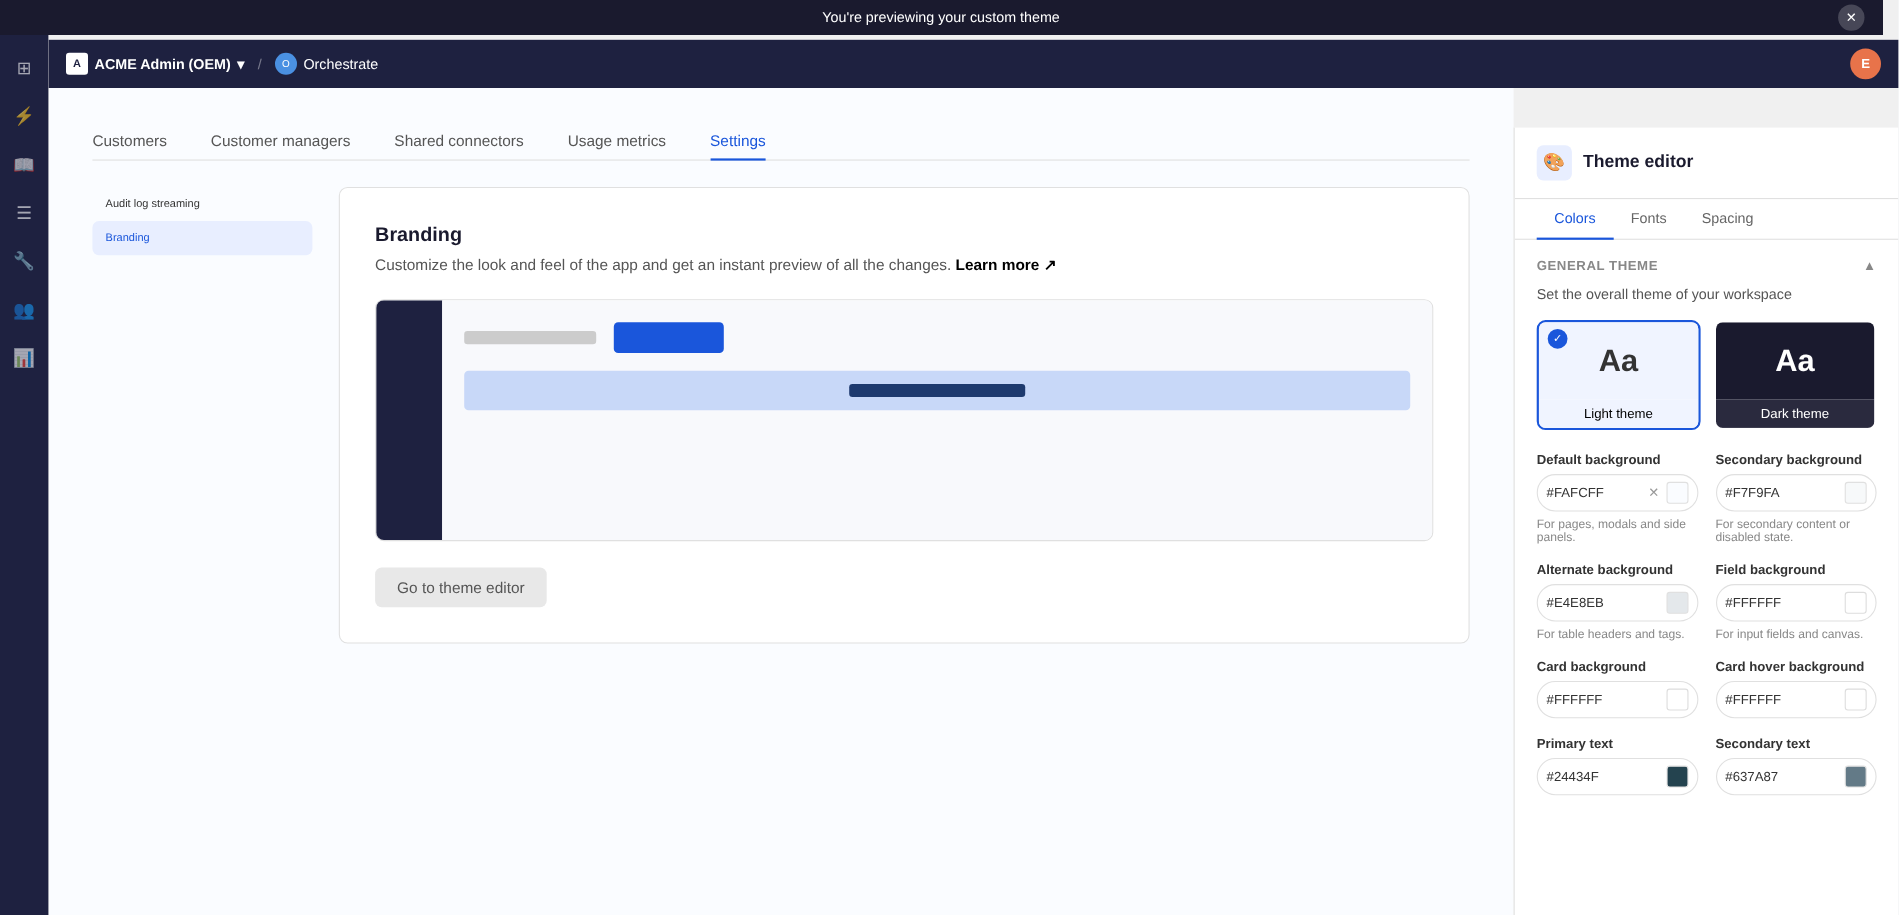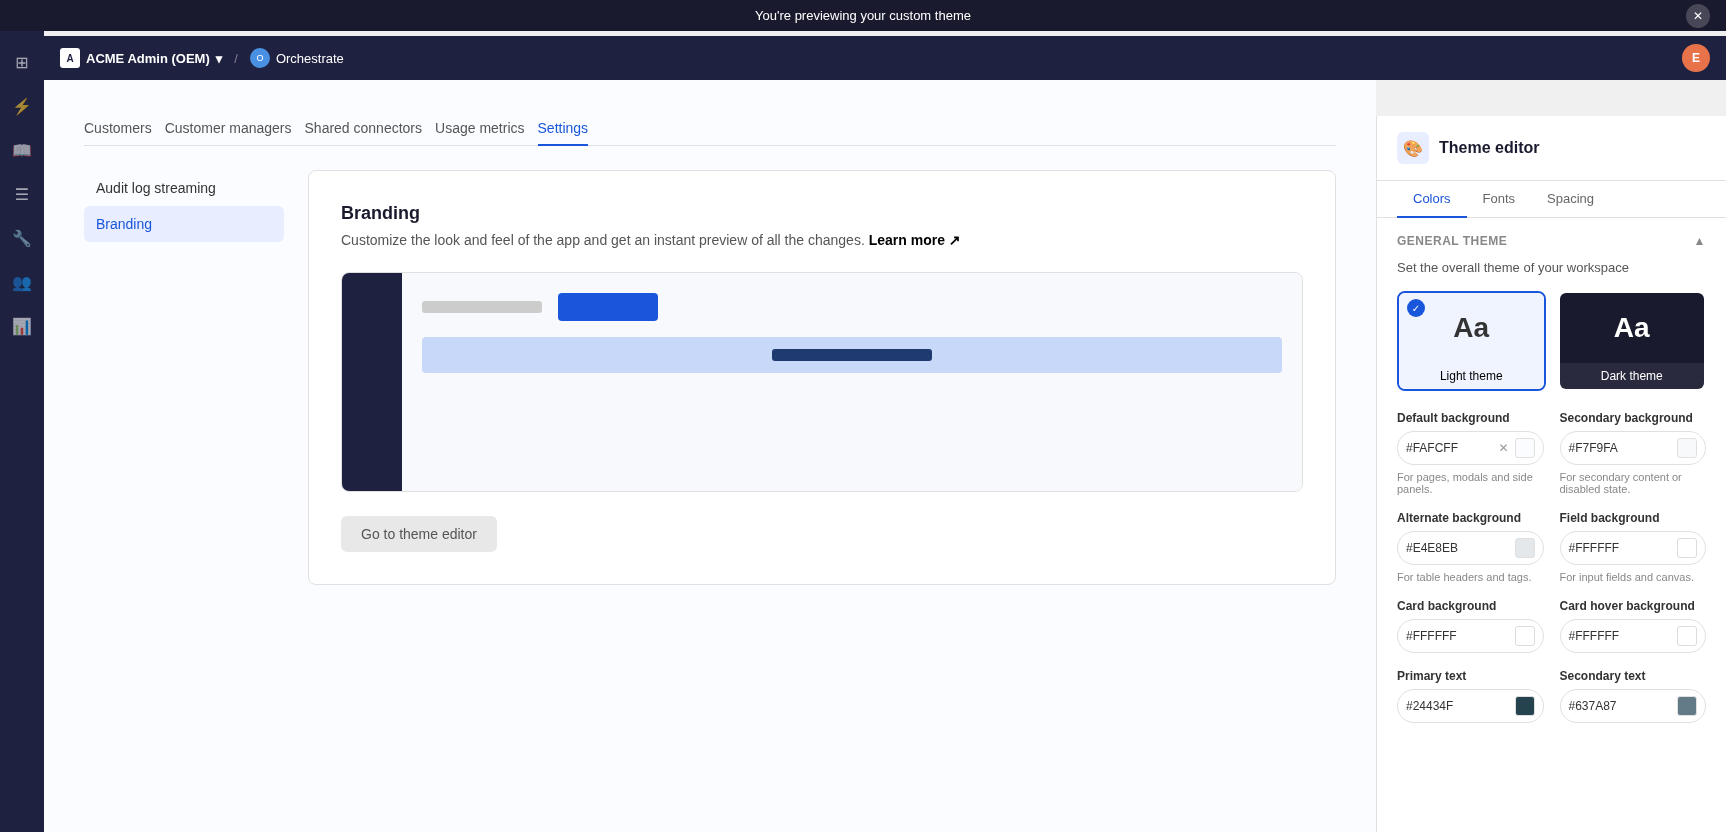--- a/index.html
+++ b/index.html
@@ -1,20 +1,20 @@
 <!DOCTYPE html>
 <html><head>
   <meta charset="utf-8">
   <style>
     * { box-sizing: border-box; margin: 0; padding: 0; }
     body { font-family: -apple-system, BlinkMacSystemFont, 'Segoe UI', sans-serif; background: #f0f0f0; display: flex; height: 832px; overflow: hidden; }
 
     
     .preview-bar {
-      position: fixed; top: 0; left: 0; right: 0; z-index: 100;
+      position: fixed; top: 0; left: 0; right: 15px; z-index: 100;
       background: #1a1a2e; color: #fff; text-align: center;
       padding: 8px; font-size: 13px; display: flex; align-items: center; justify-content: center;
     }
     .preview-bar-close {
       position: absolute; right: 16px; top: 50%; transform: translateY(-50%);
       width: 24px; height: 24px; border-radius: 50%; background: rgba(255,255,255,0.2);
       display: flex; align-items: center; justify-content: center; cursor: pointer; font-size: 12px; color: #fff;
     }
 
     
@@ -57,36 +57,36 @@
     }
 
     
     .content-body {
       flex: 1; background: #fafcff; overflow-y: auto; padding: 32px 40px;
     }
 
     .page-title { font-size: 24px; font-weight: 700; color: #1a1a2e; margin-bottom: 24px; }
 
     
-    .tabs { display: flex; gap: 13px; border-bottom: 1px solid #e0e0e0; margin-bottom: 24px; }
+    .tabs { display: flex; gap: 40px; border-bottom: 1px solid #e0e0e0; margin-bottom: 24px; }
     .tab {
       padding: 8px 0; font-size: 14px; color: #555; cursor: pointer;
       border-bottom: 2px solid transparent; margin-bottom: -1px;
     }
     .tab.active { color: #1a56db; border-bottom-color: #1a56db; font-weight: 400; }
 
     
     .settings-layout { display: flex; gap: 24px; }
 
     
     .settings-left {
       width: 200px; flex-shrink: 0;
     }
     .settings-left-item {
-      padding: 10px 12px; border-radius: 6px; font-size: 14px; color: #333; cursor: pointer;
+      padding: 10px 12px; border-radius: 6px; font-size: 10px; color: #333; cursor: pointer;
     }
     .settings-left-item.active { background: #e8eeff; color: #1a56db; }
 
     
     .settings-right { flex: 1; background: #fff; border-radius: 8px; border: 1px solid #e0e0e0; padding: 32px; }
 
     .branding-title { font-size: 18px; font-weight: 700; color: #1a1a2e; margin-bottom: 8px; }
     .branding-desc { font-size: 14px; color: #555; margin-bottom: 24px; }
     .branding-desc a { color: #000000; text-decoration: none; font-weight: bold; }
 

